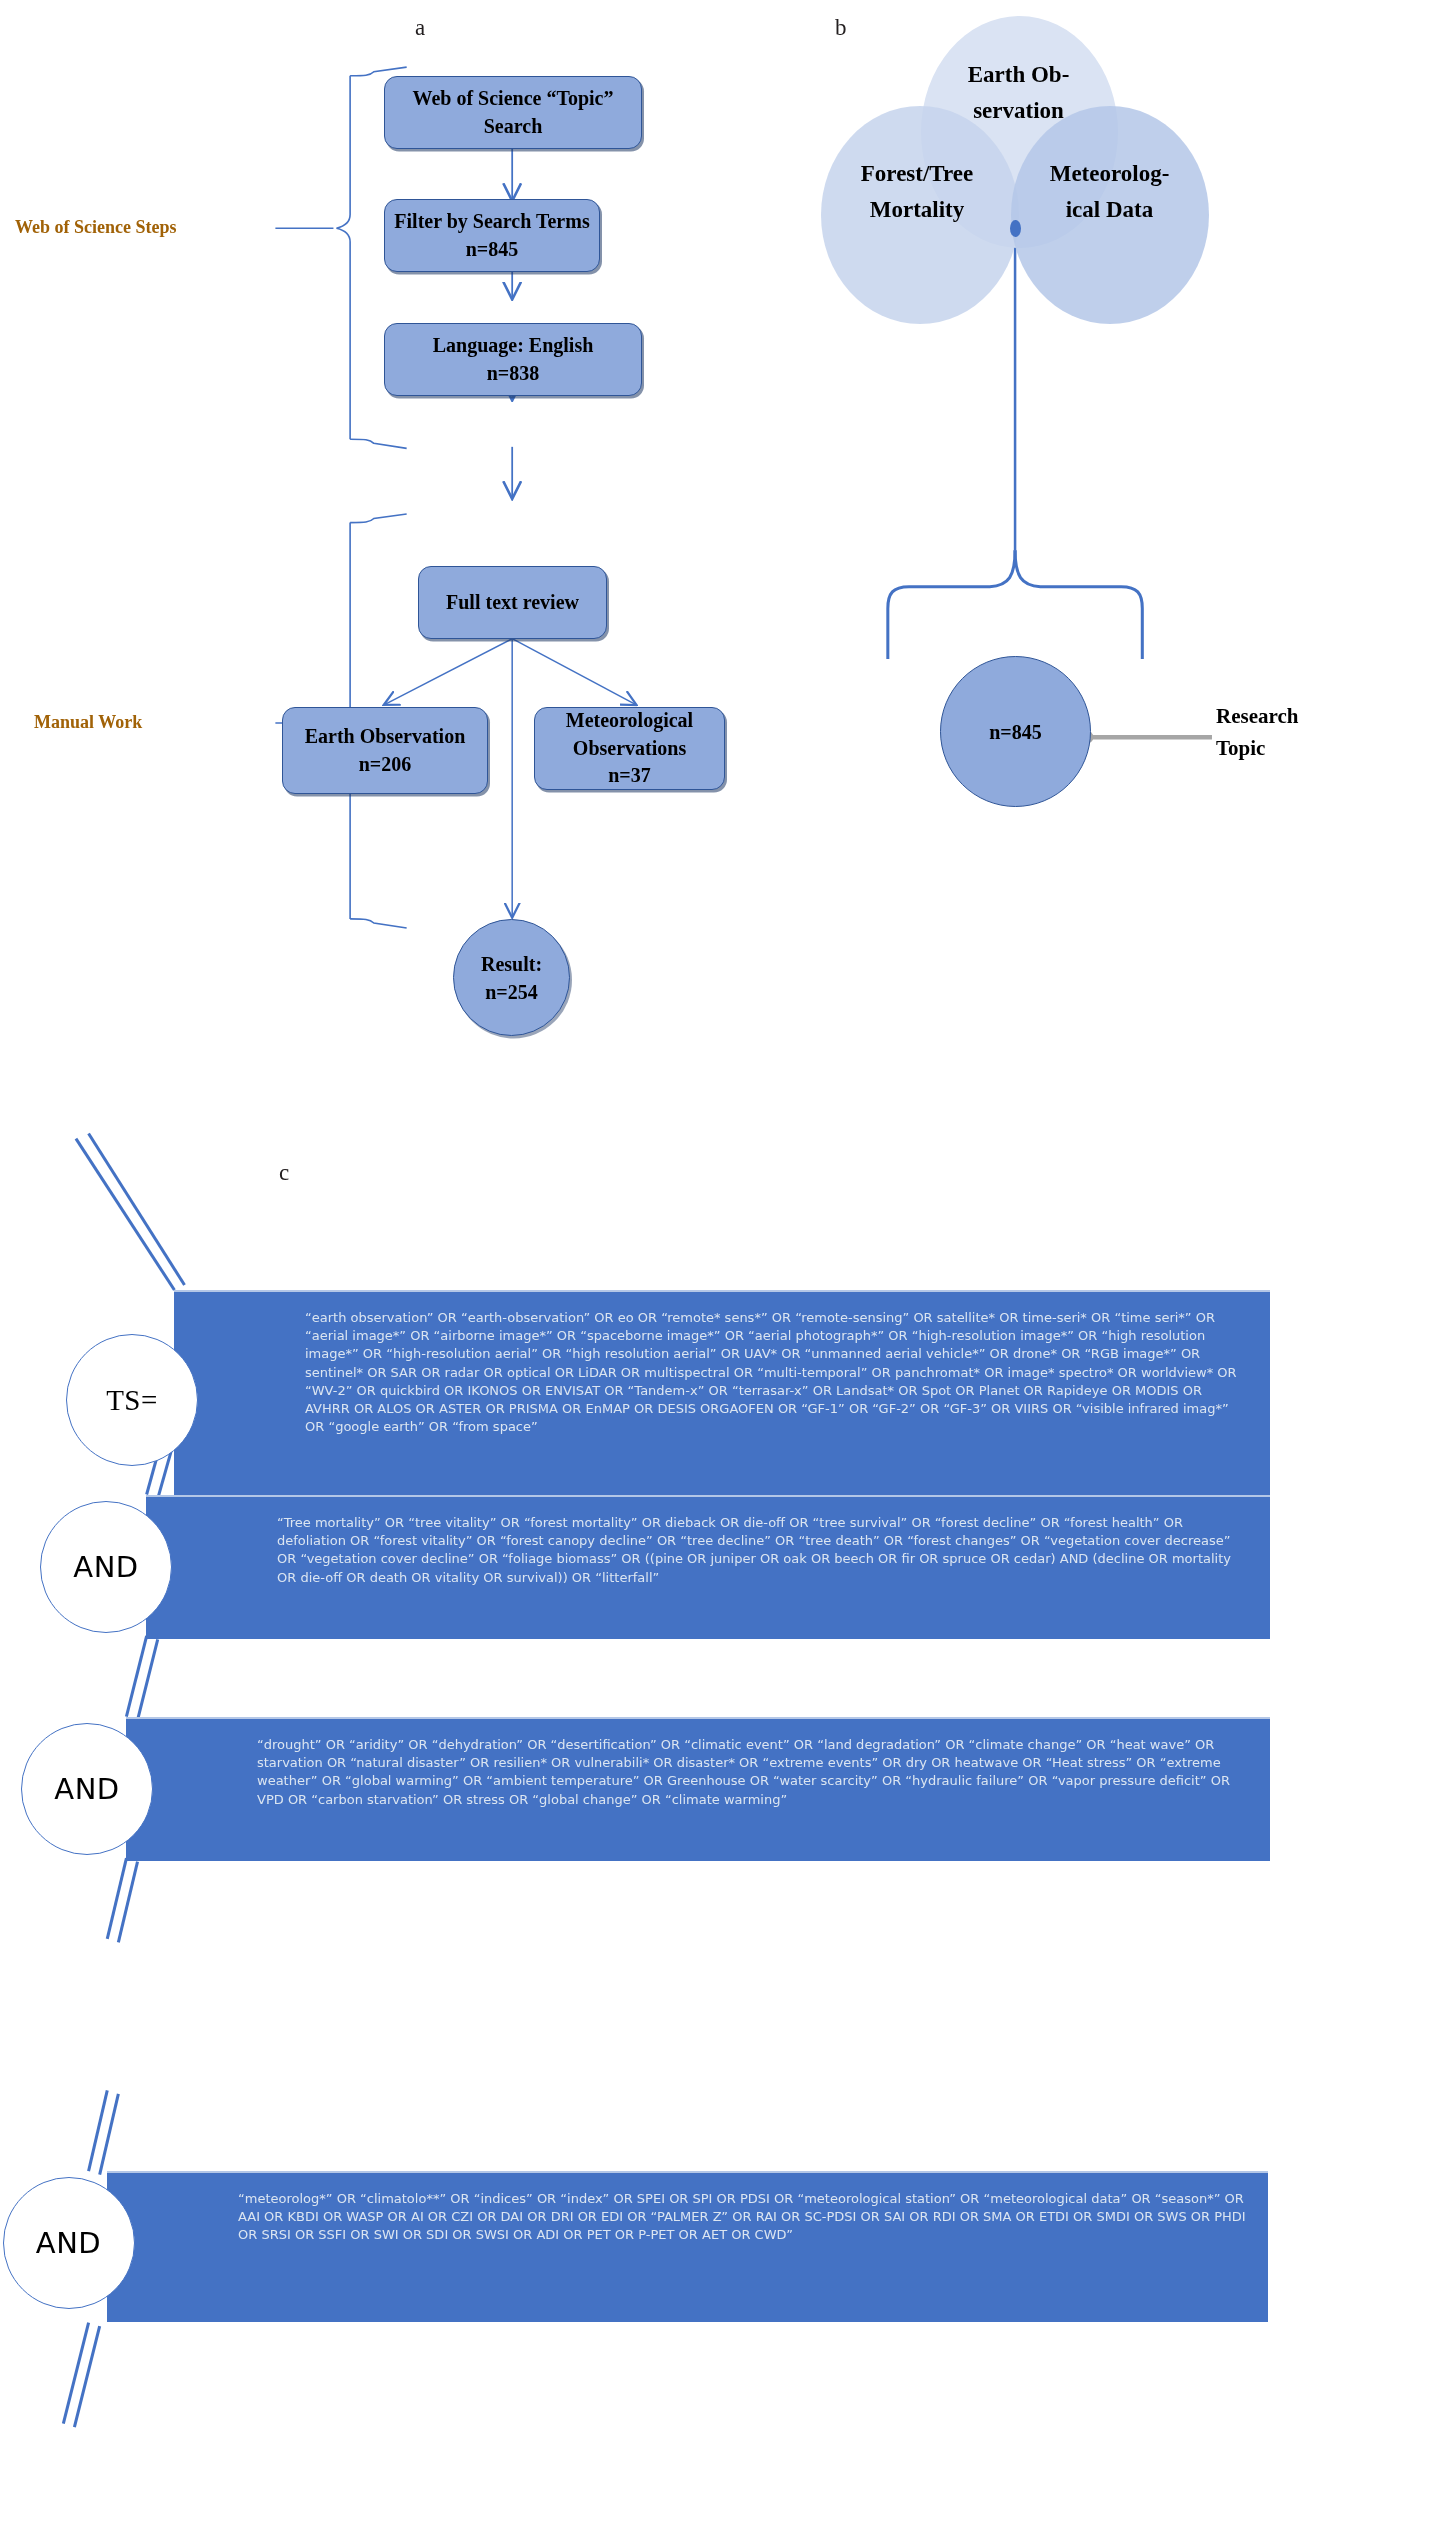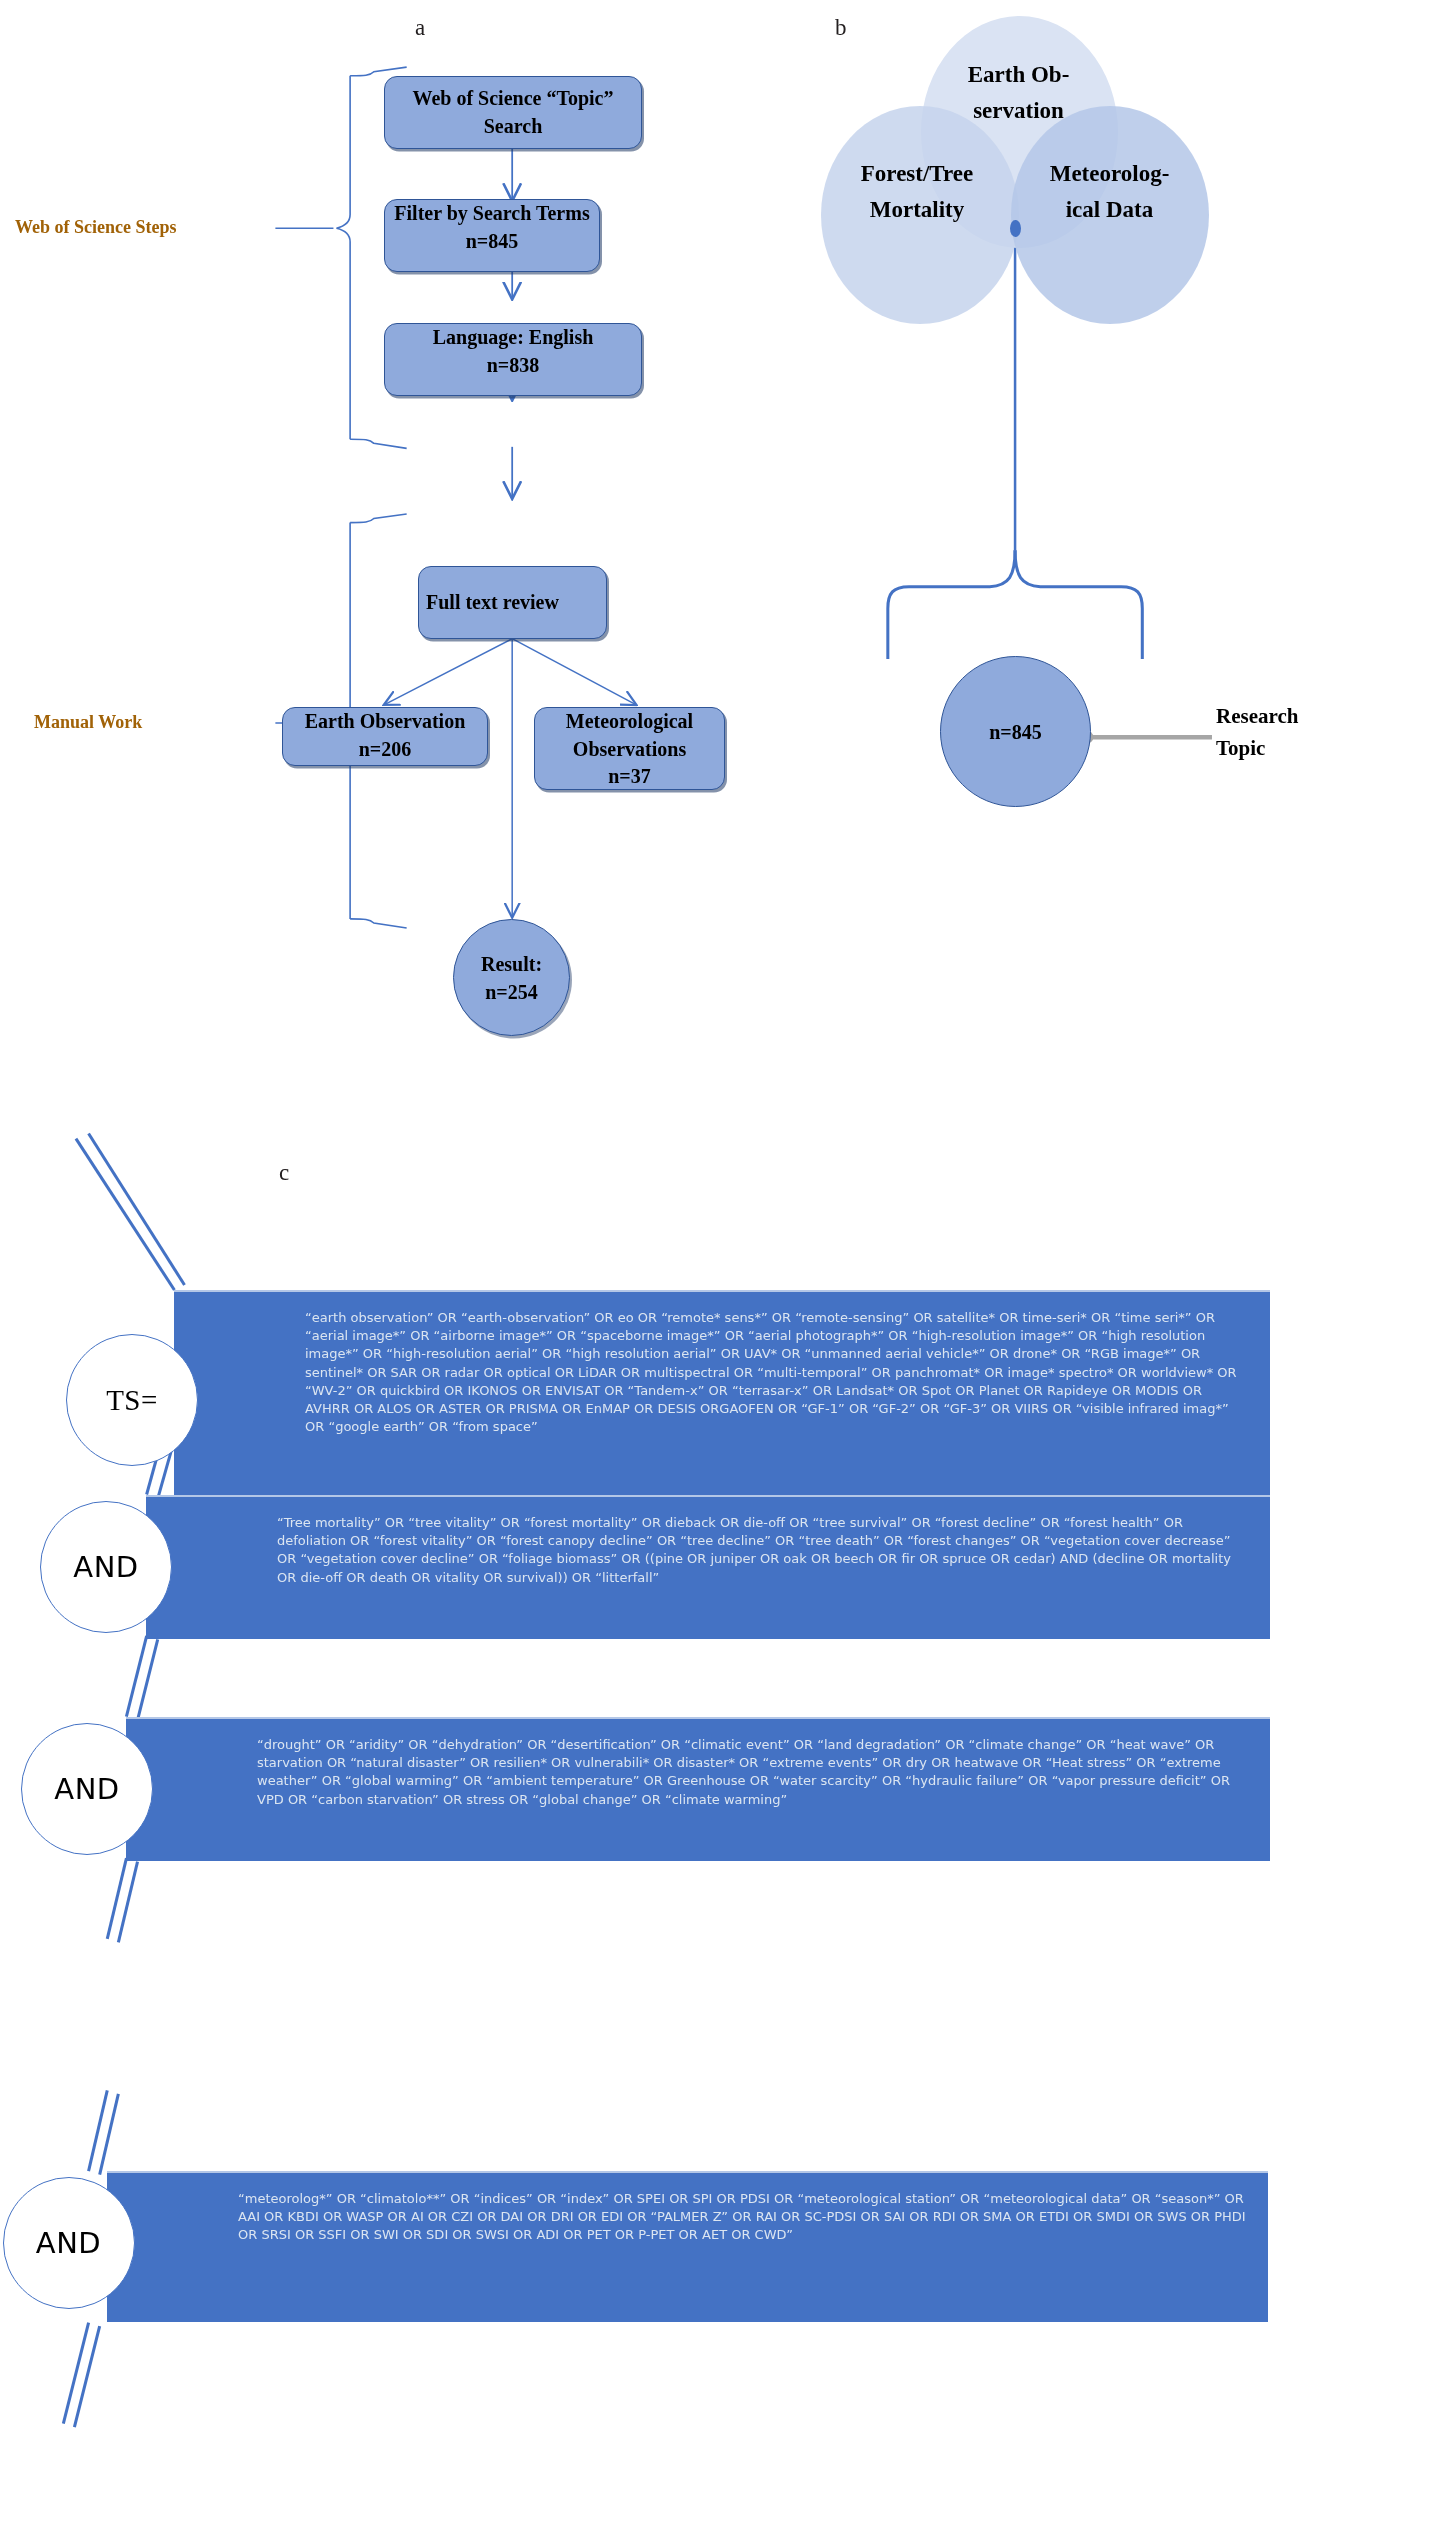--- a/index.html
+++ b/index.html
@@ -13,21 +13,21 @@
     font-size:23px;color:#231f20;font-weight:400;
   }
 
   
   .flowbox{
     position:absolute;
     background:#8faadc;
     border:1.5px solid #2f5597;
     border-radius:13px;
     box-shadow:2px 2.5px 0 0 rgba(31,56,100,.55);
-    display:flex;align-items:center;justify-content:flex-start;
+    display:flex;align-items:center;justify-content:center;
     text-align:center;
     font-weight:bold;
     font-size:20px;
     line-height:1.38;
     color:#000;
     padding:0 7px;
     box-sizing:border-box;
   }
   .flowcircle{
     position:absolute;
@@ -157,21 +157,21 @@
 
 <div class="flowbox" style="left:384px;top:323px;width:258px;height:73px;flex-direction:column;">
   <span>Language: English</span>
   <span>n=838</span>
 </div>
 
 <div class="flowbox" style="left:418px;top:566px;width:189px;height:73px;">
   <span>Full text review</span>
 </div>
 
-<div class="flowbox" style="left:282px;top:707px;width:206px;height:59px;flex-direction:column;">
+<div class="flowbox" style="left:282px;top:707px;width:206px;height:87px;flex-direction:column;">
   <span>Earth Observation</span>
   <span>n=206</span>
 </div>
 
 <div class="flowbox" style="left:534px;top:707px;width:191px;height:83px;flex-direction:column;">
   <span>Meteorological</span>
   <span>Observations</span>
   <span>n=37</span>
 </div>
 

